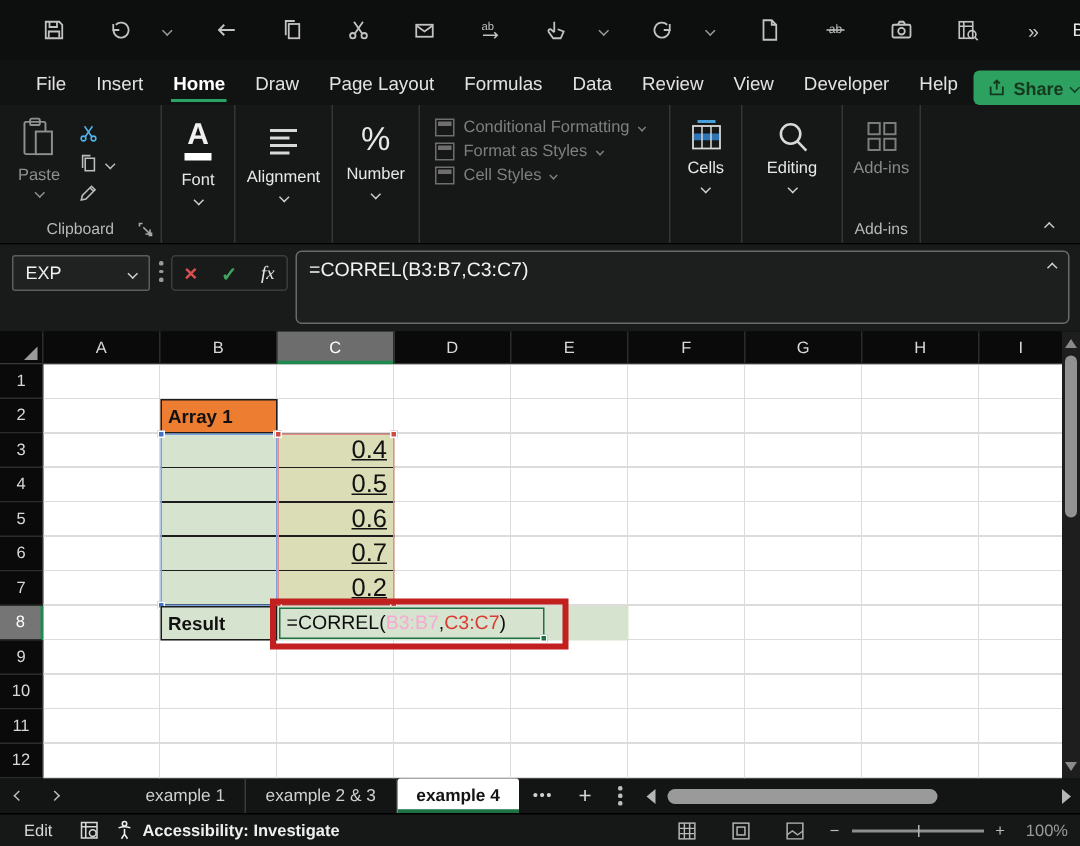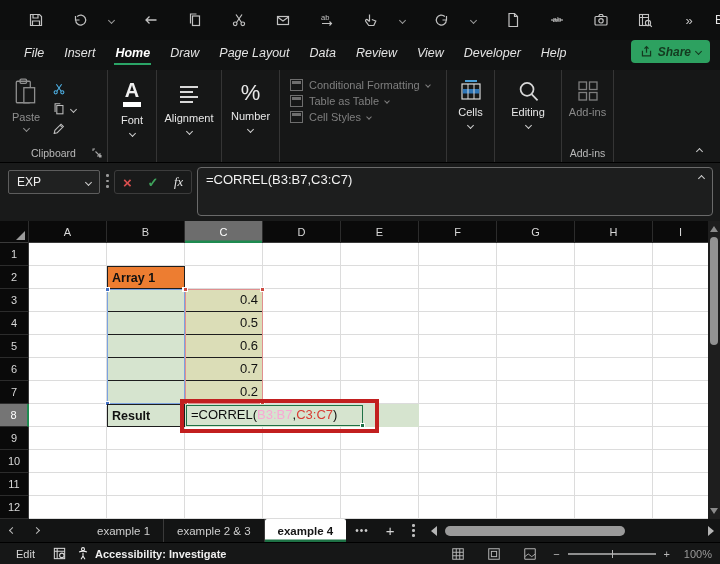--- a/index.html
+++ b/index.html
@@ -21,21 +21,21 @@
   .qat-chev { width:10px; height:14px; display:flex; align-items:center; color:#9a9a9a; margin-left:-3px; }
   .doc-title { color:#e6e6e6; font-size:12px; margin-left:14px; white-space:nowrap; }
   .search-btn { margin-left:26px; }
   .signin { margin-left:24px; background:#6e6e6e; color:#2e2e2e; font-size:11px; padding:4px 13px; border-radius:2px; }
   .wincontrols { margin-left:auto; display:flex; align-items:center; }
   .winbtn { width:34px; height:40px; display:flex; align-items:center; justify-content:center; color:#e0e0e0; font-size:15px; }
   .min-glyph { display:inline-block; width:11px; border-top:1.4px solid #e0e0e0; }
   .max-glyph { display:inline-block; width:10px; height:10px; border:1.4px solid #e0e0e0; border-radius:1px; }
 
   
-  .menubar { position:absolute; left:0; top:40px; width:720px; height:30px; background:#111212; display:flex; align-items:flex-start; padding:0 10px 0 14px;font-style:italic; }
+  .menubar { position:absolute; left:0; top:40px; width:720px; height:30px; background:#111212; display:flex; align-items:flex-end; padding:0 10px 0 14px; }
   .rtab { color:#e3e3e3; font-size:12.5px; padding:6px 10px 7px; position:relative; white-space:nowrap; }
   .rtab.active { font-weight:bold; color:#fff; }
   .rtab.active::after { content:""; position:absolute; left:9px; right:9px; bottom:2px; border-bottom:2.5px solid #2aa466; }
   .share-btn { margin-left:auto; background:#2da160; color:#14391f; font-size:12px; font-weight:bold; height:23px; padding:0 9px; border-radius:4px; display:flex; align-items:center; gap:5px; }
   .share-btn .chev { border-color:#14391f; }
 
   
   .ribbon { position:absolute; left:0; top:70px; width:720px; height:93px; background:#161717; display:flex; border-bottom:1px solid #000; }
   .grp { position:relative; height:100%; border-right:1px solid #353535; }
   .grp-label { position:absolute; bottom:3px; left:0; right:0; text-align:center; font-size:10.5px; color:#b9b9b9; }
@@ -87,21 +87,21 @@
   .rh.sel { background:#757575; color:#fff; border-right:2px solid #1e8a50; }
   .gridbg { position:absolute; left:29px; top:22px; width:679px; height:276px; background-color:#fff;
     background-image:
       repeating-linear-gradient(to bottom, transparent 0 22px, #dcdcdc 22px 23px),
       repeating-linear-gradient(to right, transparent 0 77px, #dcdcdc 77px 78px); }
   .cell { position:absolute; height:23px; font-size:12.5px; color:#111; line-height:22px; }
   .cell.hdr { width:78px; background:#ed7d31; font-weight:bold; border:1px solid #1d1d1d; padding-left:4px; }
   .block { position:absolute; width:78px; height:115px; background-image:repeating-linear-gradient(to bottom, transparent 0 22px, #1d1d1d 22px 23px); }
   .b-a1 { left:107px; top:68px; background-color:#d6e4cf; }
   .b-a2 { left:185px; top:68px; background-color:#dbddb7; }
-  .val { height:23px; line-height:22px; text-align:right; padding-right:5px; font-size:13px; color:#111; }
+  .val { height:23px; line-height:22px; text-align:right; padding-right:5px; font-size:17px; color:#111;text-decoration:underline; }
   .range { position:absolute; pointer-events:none; }
   .r-blue { left:107px; top:68px; width:78px; height:115px; border:1.5px solid #7ba2e0; }
   .r-red  { left:185px; top:68px; width:78px; height:115px; border:1.5px solid #e08f8f; }
   .hd { position:absolute; width:5px; height:5px; border:1px solid #fff; }
   .r-blue .hd { background:#4472c4; }
   .r-red .hd { background:#cc4b42; }
   .hd.tl{left:-3px;top:-3px}.hd.tr{right:-3px;top:-3px}.hd.bl{left:-3px;bottom:-3px}.hd.br{right:-3px;bottom:-3px}
   .resultcell { left:107px; top:183px; width:78px; background:#d6e4cf; font-weight:bold; border:1px solid #1d1d1d; padding-left:4px; }
   .greenband { position:absolute; left:185px; top:183px; width:234px; height:23px; background:#d6e4cf; }
   .editbox { position:absolute; left:186px; top:184px; width:177px; height:21px; border:1.5px solid #1e7145; }
@@ -266,20 +266,21 @@
       <span class="winbtn" style="font-size:17px;">×</span>
     </div>
   </div>
 
   <div class="menubar">
     <span class="rtab">File</span>
     <span class="rtab">Insert</span>
     <span class="rtab active">Home</span>
     <span class="rtab">Draw</span>
     <span class="rtab">Page Layout</span>
+    <span class="rtab">Formulas</span>
     <span class="rtab">Data</span>
     <span class="rtab">Review</span>
     <span class="rtab">View</span>
     <span class="rtab">Developer</span>
     <span class="rtab">Help</span>
     <span class="share-btn">
       <svg width="13" height="13" viewBox="0 0 16 16" stroke="#14391f" fill="none" stroke-width="1.5">
           <path d="M3 7v6.5h10V7"></path>
           <path d="M8 9.5v-7M5.5 4.5L8 2l2.5 2.5"></path>
         </svg>
@@ -356,21 +357,21 @@
     </div>
 
     <div class="grp g-styles">
       <span class="style-row">
         <span class="style-ic"></span>
         <span>Conditional Formatting</span>
         <span class="chev"></span>
       </span>
       <span class="style-row">
         <span class="style-ic"></span>
-        <span>Table as Table</span>
+        <span>Format as Styles</span>
         <span class="chev"></span>
       </span>
       <span class="style-row">
         <span class="style-ic"></span>
         <span>Cell Styles</span>
         <span class="chev"></span>
       </span>
     </div>
 
     <div class="grp g-mid" style="width:48px;">

